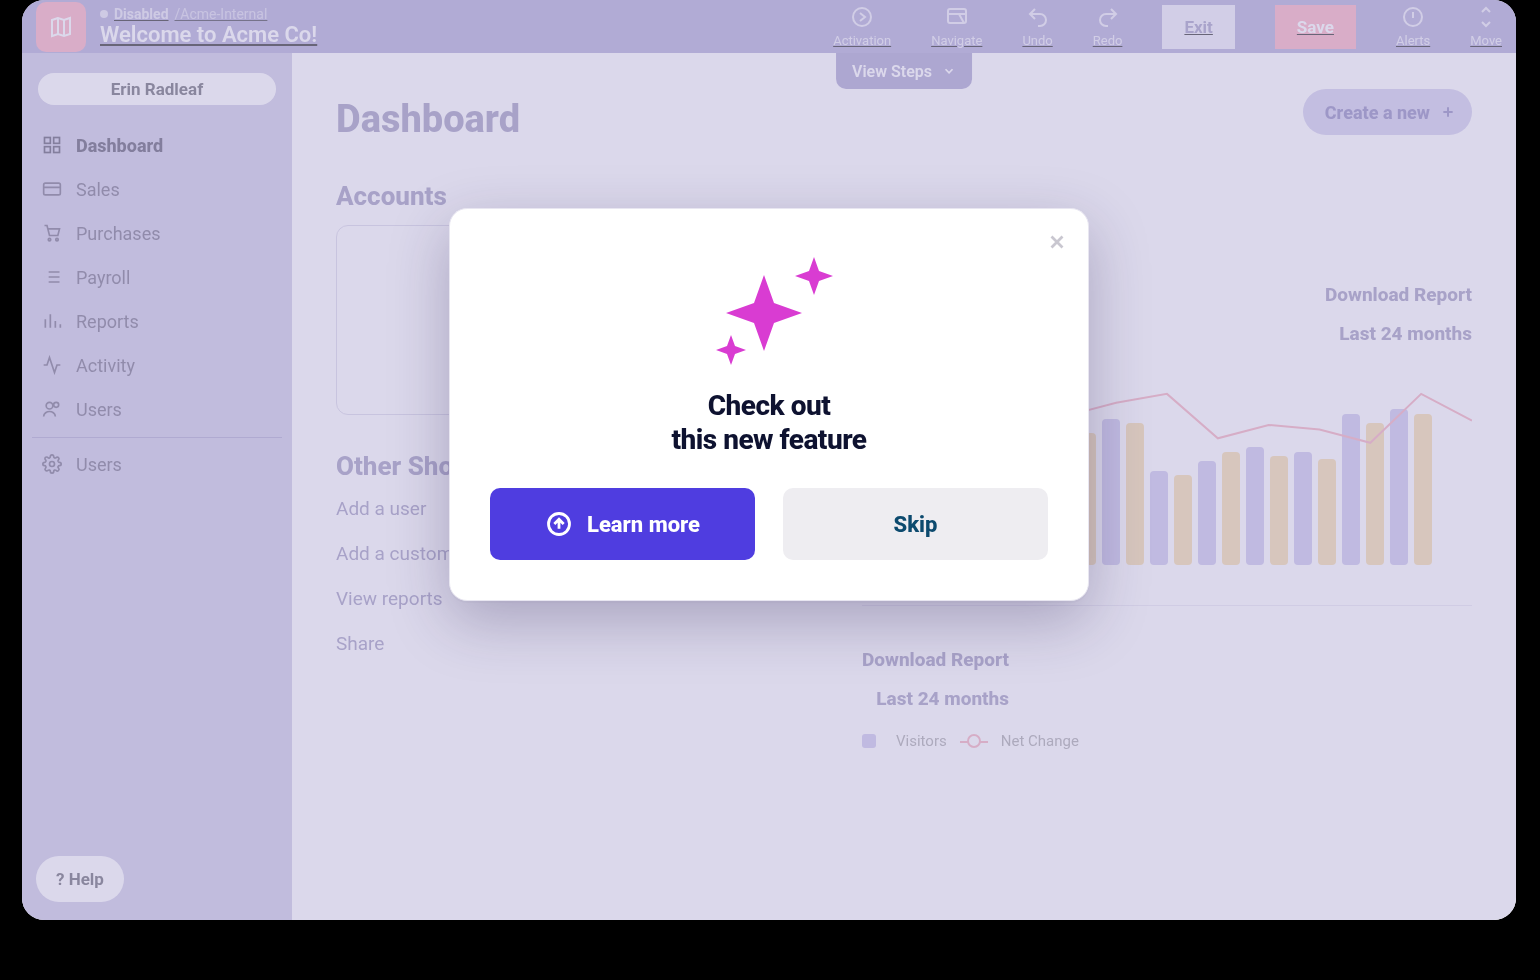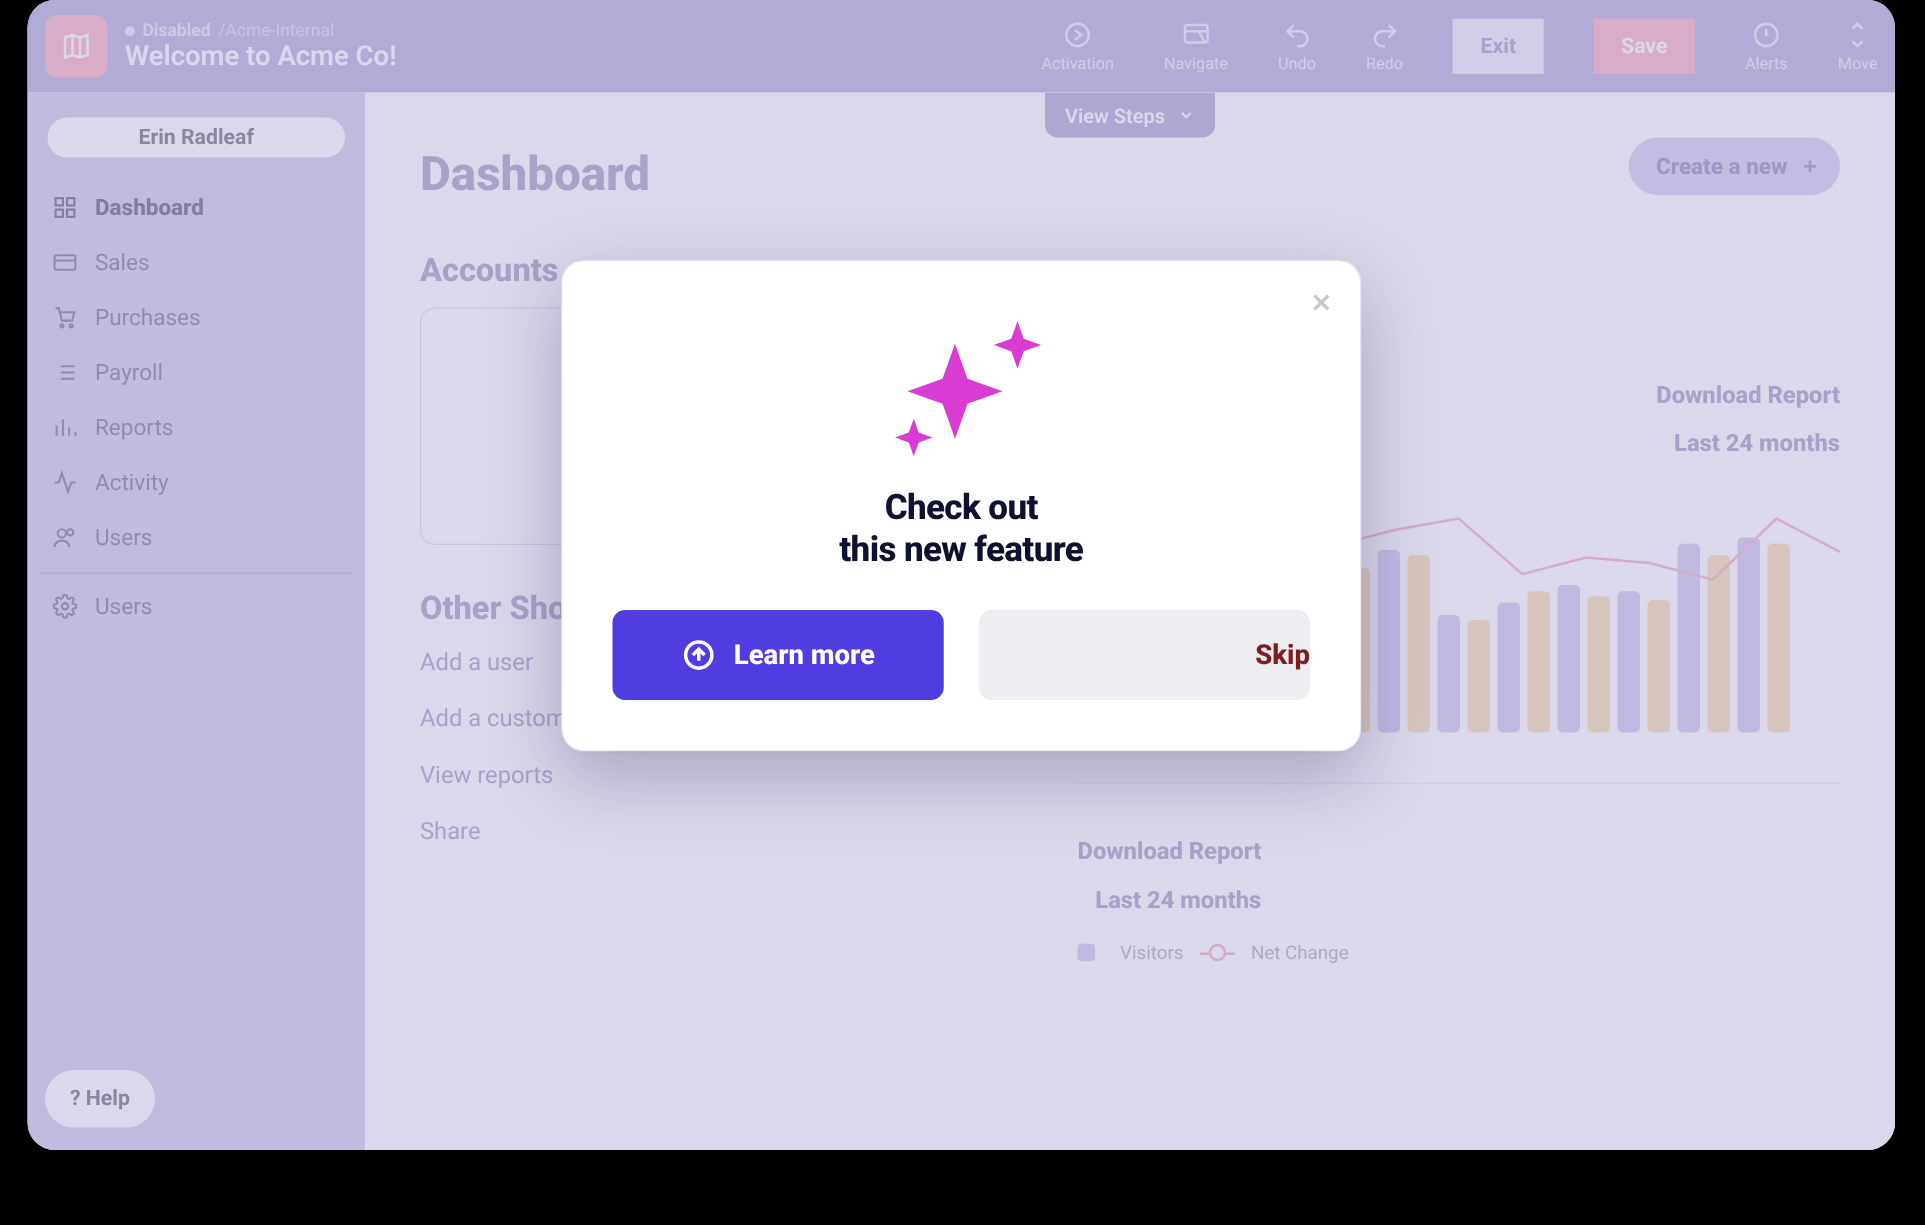--- a/index.html
+++ b/index.html
@@ -5,21 +5,21 @@
   * { box-sizing: border-box; margin: 0; padding: 0; font-family: -apple-system, BlinkMacSystemFont, "Segoe UI", Roboto, Helvetica, Arial, sans-serif; }
   body { width: 1540px; height: 980px; background: #000; overflow: hidden; }
   .window {
     position: absolute; left: 22px; top: 0; width: 1494px; height: 920px;
     border-radius: 22px; background: #fff; overflow: hidden;
     display: flex; flex-direction: column;
   }
 
   
   .topbar {
-    height: 74px; background: #a29ccf; display: flex; align-items: center; padding: 0 14px; gap: 14px;
+    height: 53px; background: #a29ccf; display: flex; align-items: center; padding: 0 14px; gap: 14px; text-decoration: underline;
   }
   .logo {
     width: 50px; height: 50px; border-radius: 10px; background: #fb9fb1;
     display: flex; align-items: center; justify-content: center; color: #fff;
   }
   .title-block { color: #fff; }
   .title-row1 { font-size: 14px; color: #e2dfef; display: flex; align-items: center; gap: 6px; }
   .title-row1 .dot { width: 8px; height: 8px; border-radius: 4px; background: #e2dfef; display:inline-block; }
   .title-row1 .disabled { font-weight: 700; }
   .title-row1 .path { opacity: .8; }
@@ -95,21 +95,21 @@
     box-shadow: 0 20px 60px rgba(40,30,80,.28), 0 2px 0 rgba(0,0,0,.02);
     padding: 36px 40px 40px 40px; position:relative; text-align:center;
     border:1px solid #e8e6f1;
   }
   .modal .close { position:absolute; top:18px; right:20px; color:#c9c7d0; font-size:28px; cursor:pointer; }
   .sparkles { display:flex; justify-content:center; margin: 6px 0 18px; }
   .modal h2 { font-size:28px; line-height:1.2; font-weight:800; color:#0e1230; letter-spacing:-.5px; }
   .modal-row { display:flex; gap:28px; margin-top:32px; justify-content:center; }
   .mbtn { height:72px; flex:1 1 0; border-radius:10px; display:flex; align-items:center; justify-content:center; gap:14px; font-weight:800; font-size:22px; cursor:pointer; }
   .mbtn.primary { background:#4f3de0; color:#fff; }
-  .mbtn.secondary { background:#eeedf1; color:#7f1d1d;justify-content:flex-end; }
+  .mbtn.secondary { background:#eeedf1; color:#0c4a6e; }
 
   
   .i18 { width:20px; height:20px; }
   .i22 { width:24px; height:24px; }
 </style>
 </head>
 <body>
 
 <div class="window">
 

